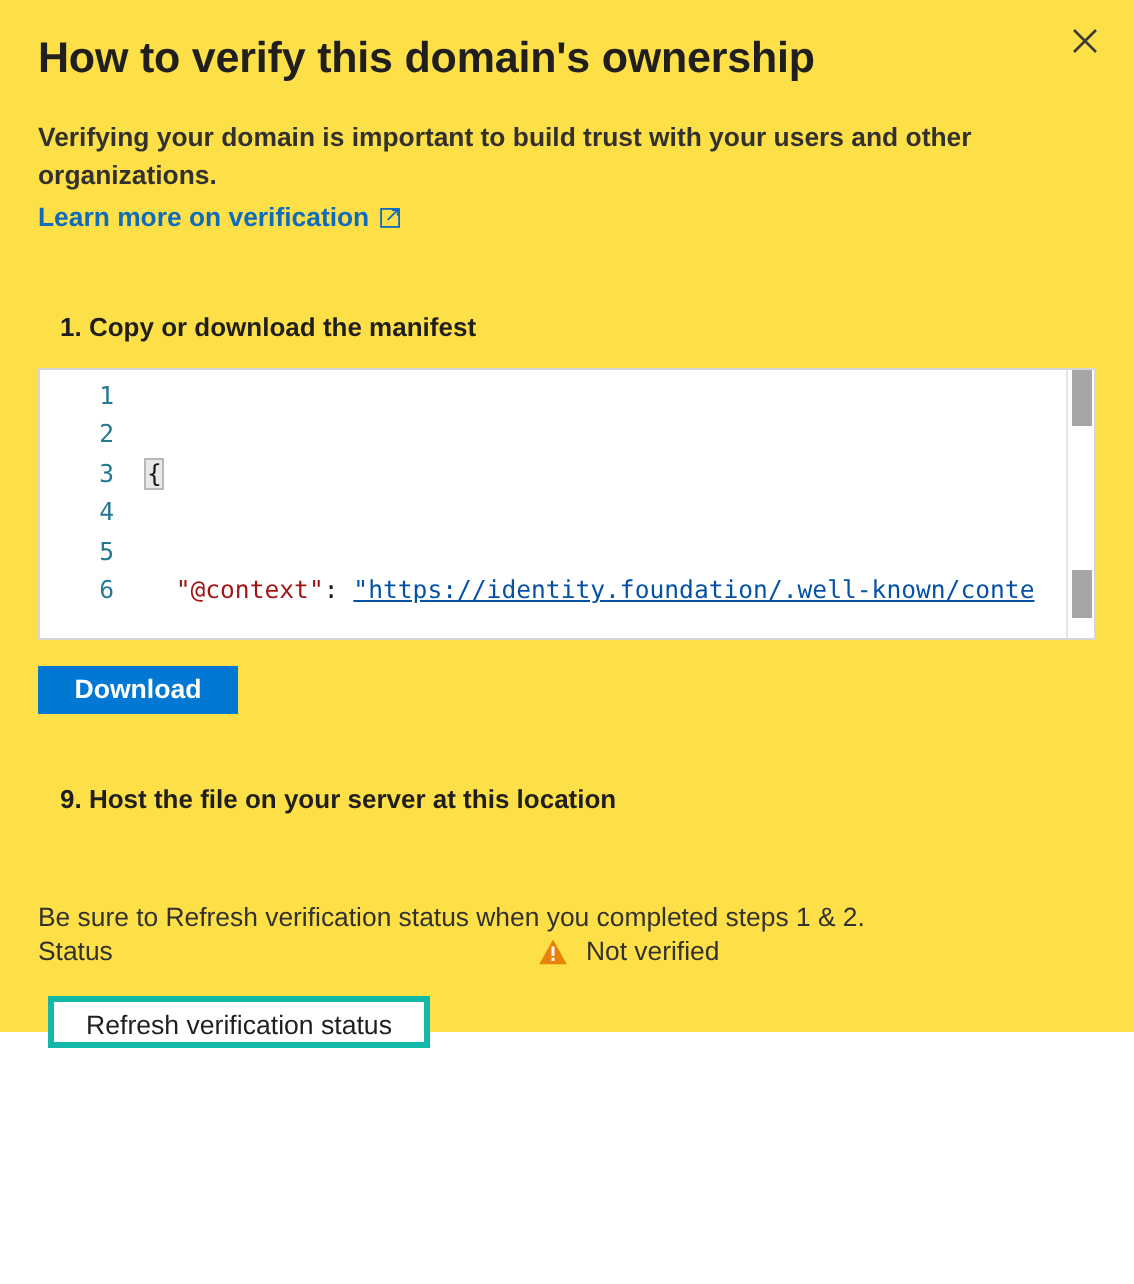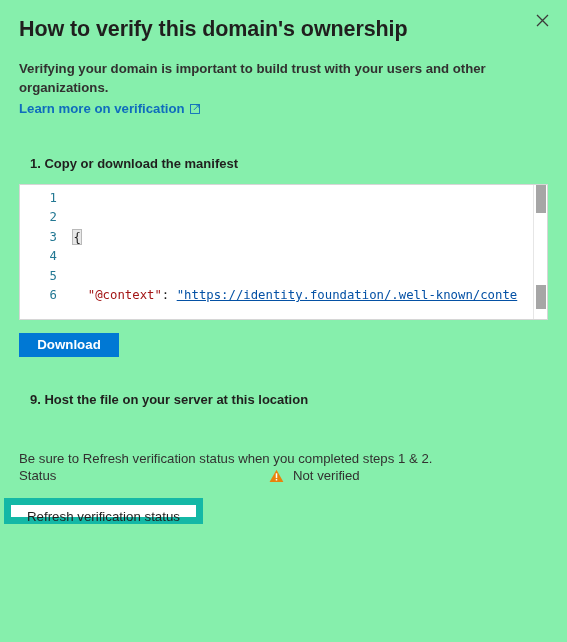--- a/index.html
+++ b/index.html
@@ -10,22 +10,22 @@
     height: 642px;
     background: #ffffff;
     font-family: "Liberation Sans", sans-serif;
     color: #201f1e;
     overflow: hidden;
   }
 
   .panel {
     position: relative;
     width: 567px;
-    height: 642px;
-    background: #86efac;
+    height: 516px;
+    background: #fde047;
     padding: 0;
   }
 
   
   .header {
     position: relative;
     padding: 10px 20px 0 19px;
     height: 46px;
   }
   .page-title {
@@ -174,24 +174,24 @@
     font-weight: 600;
     height: 24px;
     min-width: 100px;
     padding: 0 14px;
     cursor: pointer;
     border-radius: 0;
     line-height: 22px;
   }
 
   .btn-secondary {
-    margin: 15px 0 0 4px;
+    margin: 15px 0 0 24px;
     background: #ffffff;
     color: #201f1e;
-    border: 7px solid #14b8a6;
+    border: 3px solid #14b8a6;
     font-family: "Liberation Sans", sans-serif;
     font-size: 13.3px;
     height: 26px;
     padding: 0 16px;
     cursor: pointer;
     border-radius: 0;
     line-height: 24px;
   }
 
   

